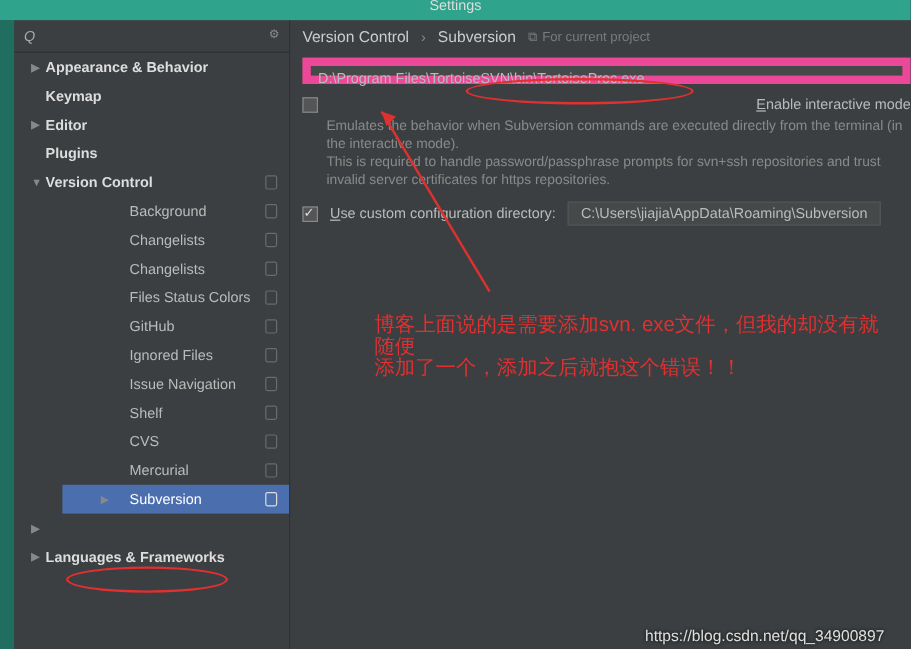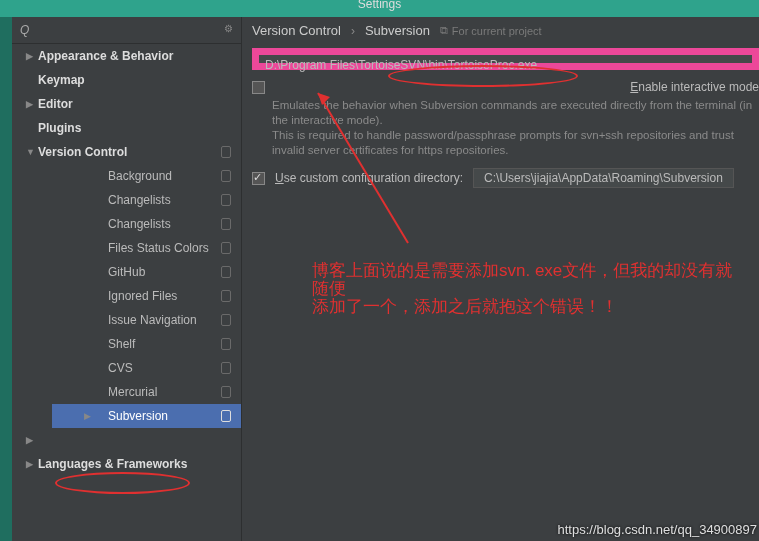--- a/index.html
+++ b/index.html
@@ -31,21 +31,21 @@
 .form { font-size: 12px; }
 .form .chkrow { display: flex; align-items: center; gap: 23px; margin: 10px 0 4px; justify-content: space-between; }
 .form .chk { width: 13px; height: 13px; border: 1px solid #888; background: #555; position: relative; }
 .form .chk.on::after { content: "✓"; position: absolute; top: -2px; left: 0; color: #ddd; font-size: 11px; }
 .form .help { color: #8a8a8a; font-size: 11.5px; line-height: 15px; margin-left: 20px; max-width: 510px; }
 .form .cfgrow { display: flex; align-items: center; gap: 10px; margin-top: 10px; }
 .form .cfgfield { background: #45494a; border: 1px solid #555; height: 20px; line-height: 18px; padding: 0 10px; color: #bbb; font-size: 12px; flex: 0 0 250px; }
 .annot-ellipse { position: absolute; border: 2px solid #e03030; border-radius: 50%; pointer-events: none; }
 .annot-arrow { position: absolute; pointer-events: none; }
 .annot-text { position: absolute; color: #e03030; font-size: 17px; line-height: 18px; font-family: "Microsoft YaHei", sans-serif; }
-.watermark { position: absolute; right: 2px; bottom: 4px; color: rgba(255,255,255,0.85); font-size: 13px; text-shadow: 0 0 3px #000; }
+.watermark { position: absolute; right: 22px; bottom: 4px; color: rgba(255,255,255,0.85); font-size: 13px; text-shadow: 0 0 3px #000; }
 .und { text-decoration: underline; }
 </style>
 </head>
 <body>
 
 <div class="titlebar">
   <span class="t">Settings</span>
 </div>
 
 <div class="content">

